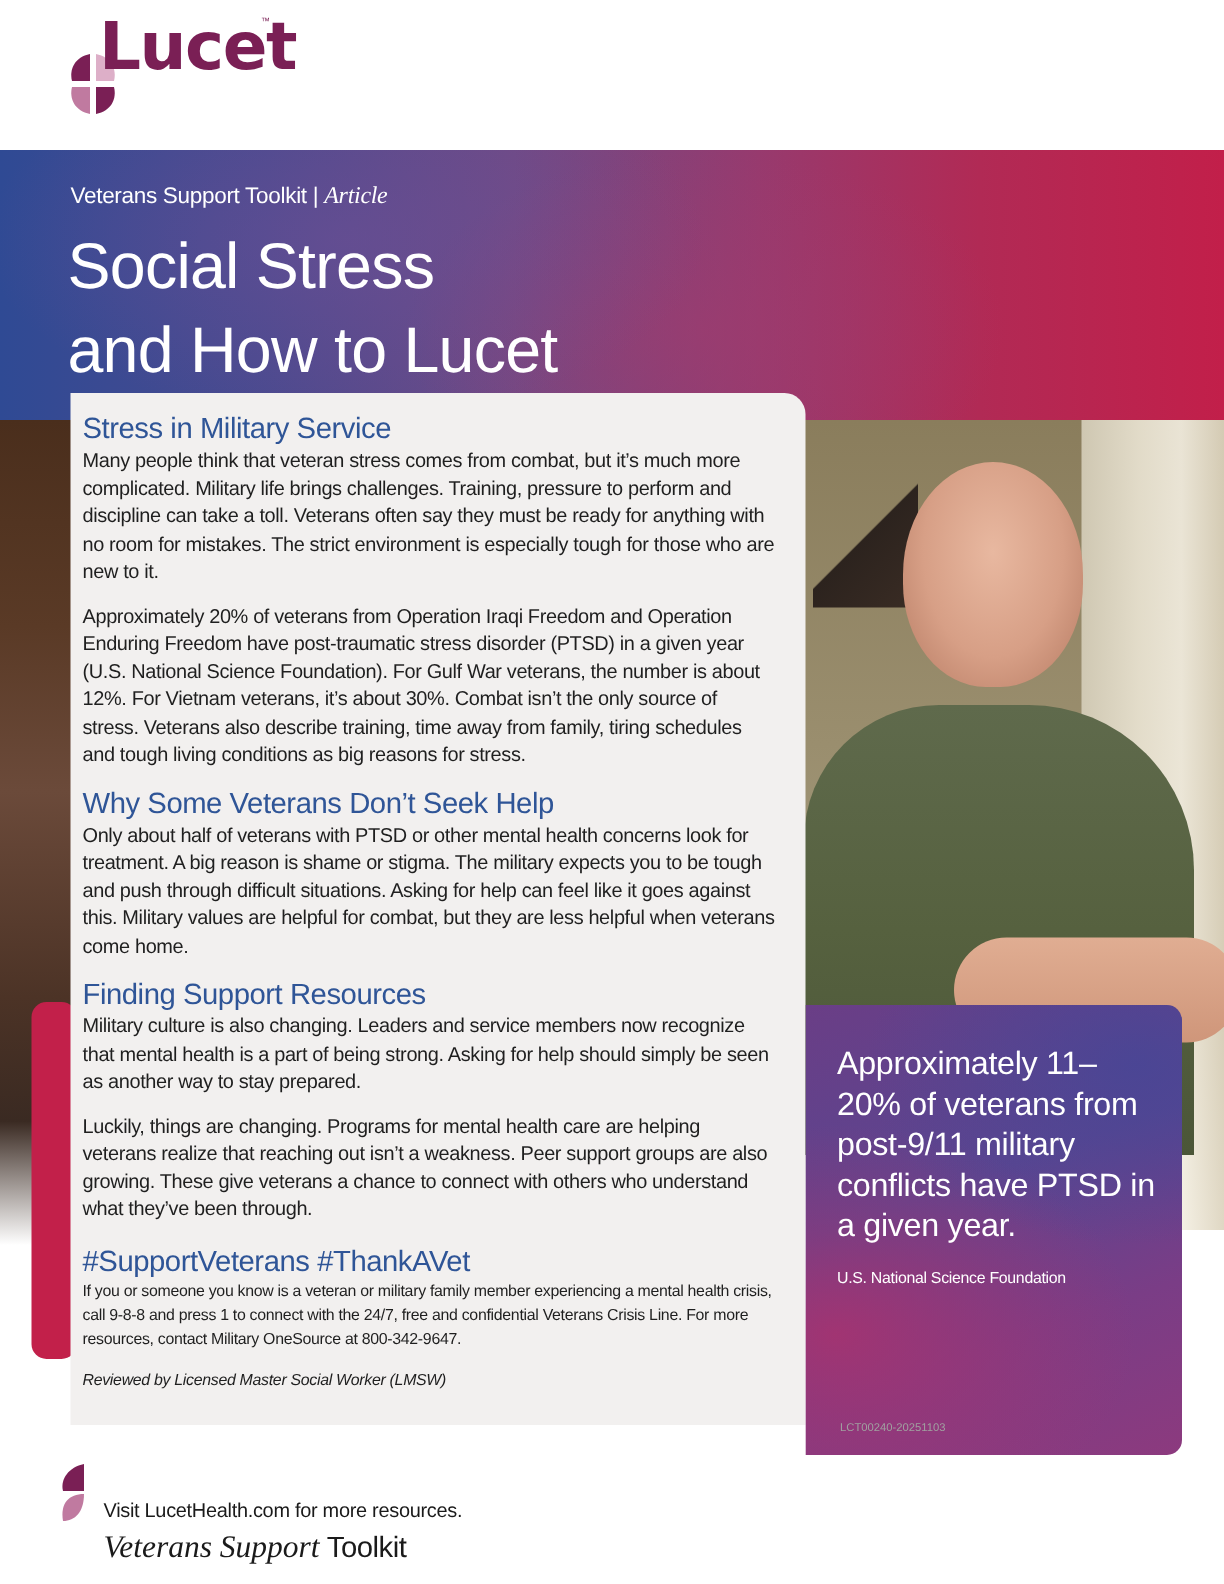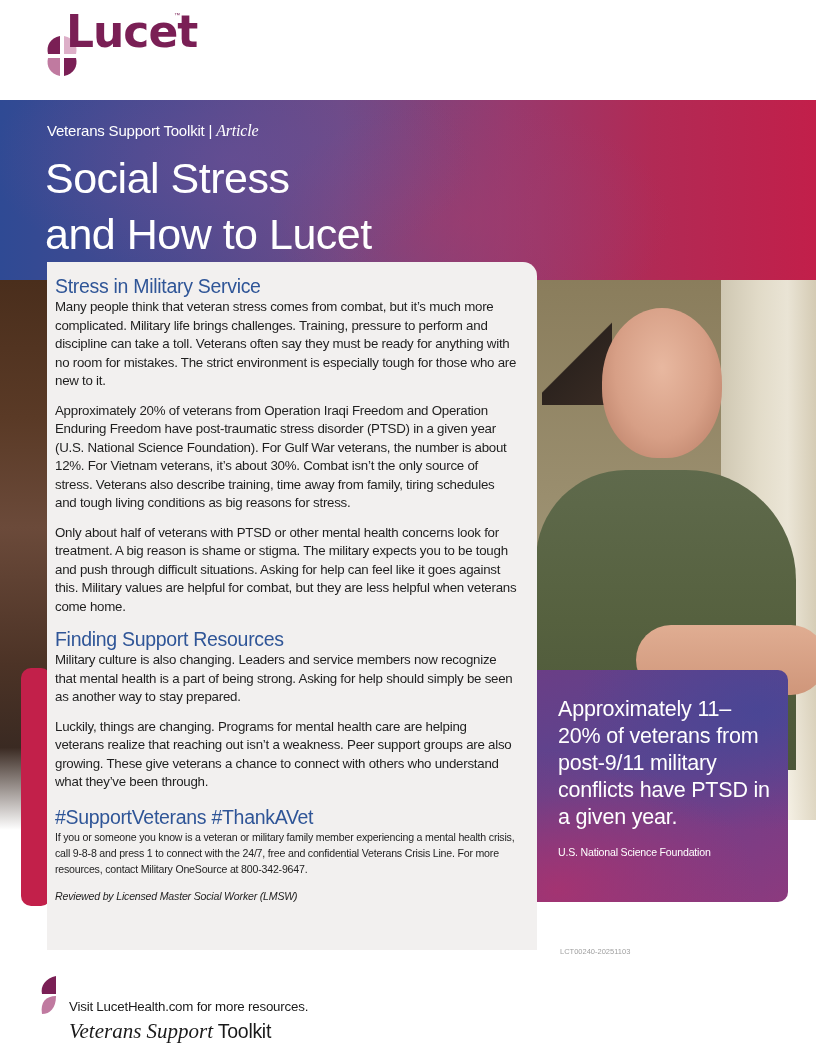--- a/index.html
+++ b/index.html
@@ -40,21 +40,21 @@
 
   .card { position: absolute; left: 47px; top: 262px; width: 490px; height: 688px; background: #f2f0ef; border-radius: 0 14px 0 0; padding: 12px 20px 0 8px; }
   .card h2 { font-size: 19.5px; color: #2f5597; font-weight: normal; letter-spacing: -0.3px; line-height: 24px; }
   .card p { font-size: 13.3px; line-height: 18.5px; color: #1f1f1f; letter-spacing: -0.25px; }
   .card p + p { margin-top: 11px; }
   .card .section + .section { margin-top: 11px; }
   .card .hashtags { font-size: 19.5px; color: #2f5597; letter-spacing: -0.3px; line-height: 24px; margin-top: 13px; }
   .card .crisis { font-size: 10.6px; line-height: 16px; color: #1f1f1f; letter-spacing: -0.2px; }
   .card .reviewed { font-size: 10.6px; font-style: italic; color: #1f1f1f; margin-top: 10px; letter-spacing: -0.2px; }
 
-  .stat { position: absolute; left: 537px; top: 670px; width: 251px; height: 232px; border-radius: 0 10px 10px 0;
+  .stat { position: absolute; left: 537px; top: 670px; width: 251px; height: 300px; border-radius: 0 10px 10px 0;
     background:
       radial-gradient(ellipse 180px 120px at 220px 40px, rgba(70,70,150,0.8), transparent),
       radial-gradient(ellipse 200px 140px at 20px 220px, rgba(170,50,110,0.85), transparent),
       linear-gradient(160deg, #6a3e86 0%, #5b4590 40%, #7a3d86 70%, #8c3a7e 100%);
     padding: 26px 18px 0 21px; }
   .stat-text { font-size: 21.5px; line-height: 27px; color: #ffffff; letter-spacing: -0.2px; }
   .stat-source { font-size: 10.6px; color: #ffffff; margin-top: 15px; letter-spacing: -0.2px; }
 
   .doc-code { position: absolute; left: 560px; top: 907px; font-size: 7.5px; color: #a0a0a0; margin-top: 40px; }
 
@@ -99,20 +99,21 @@
   <div class="arm"></div>
 </div>
 
 <div class="card">
   <div class="section">
     <h2>Stress in Military Service</h2>
     <p>Many people think that veteran stress comes from combat, but it’s much more complicated. Military life brings challenges. Training, pressure to perform and discipline can take a toll. Veterans often say they must be ready for anything with no room for mistakes. The strict environment is especially tough for those who are new to it.</p>
     <p>Approximately 20% of veterans from Operation Iraqi Freedom and Operation Enduring Freedom have post-traumatic stress disorder (PTSD) in a given year (U.S. National Science Foundation). For Gulf War veterans, the number is about 12%. For Vietnam veterans, it’s about 30%. Combat isn’t the only source of stress. Veterans also describe training, time away from family, tiring schedules and tough living conditions as big reasons for stress.</p>
   </div>
   <div class="section">
+    <h2>Why Some Veterans Don’t Seek Help</h2>
     <p>Only about half of veterans with PTSD or other mental health concerns look for treatment. A big reason is shame or stigma. The military expects you to be tough and push through difficult situations. Asking for help can feel like it goes against this. Military values are helpful for combat, but they are less helpful when veterans come home.</p>
   </div>
   <div class="section">
     <h2>Finding Support Resources</h2>
     <p>Military culture is also changing. Leaders and service members now recognize that mental health is a part of being strong. Asking for help should simply be seen as another way to stay prepared.</p>
     <p>Luckily, things are changing. Programs for mental health care are helping veterans realize that reaching out isn’t a weakness. Peer support groups are also growing. These give veterans a chance to connect with others who understand what they’ve been through.</p>
   </div>
   <div class="hashtags">#SupportVeterans #ThankAVet</div>
   <p class="crisis">If you or someone you know is a veteran or military family member experiencing a mental health crisis, call 9-8-8 and press 1 to connect with the 24/7, free and confidential Veterans Crisis Line. For more resources, contact Military OneSource at 800-342-9647.</p>
   <p class="reviewed">Reviewed by Licensed Master Social Worker (LMSW)</p>

